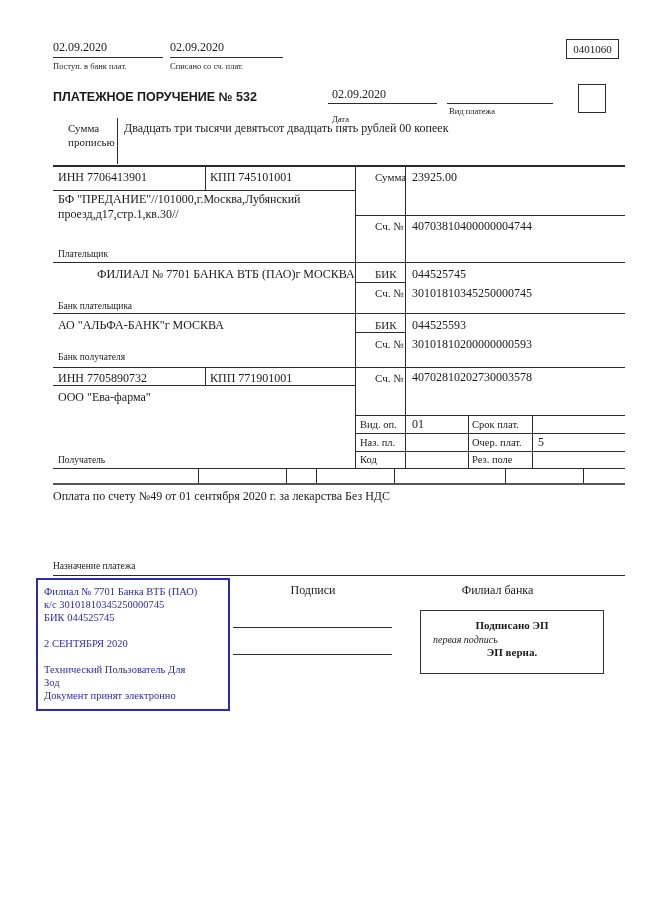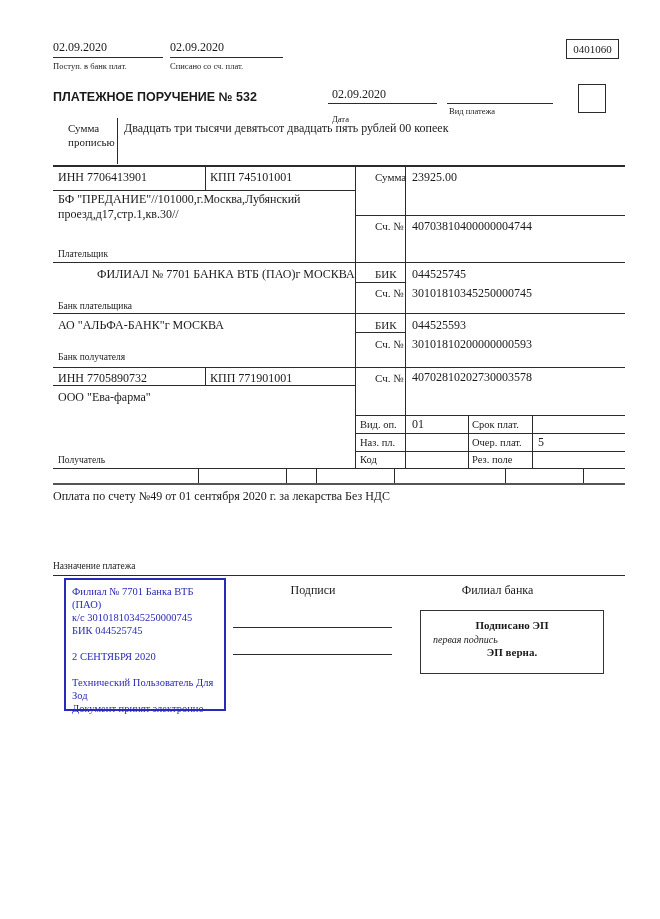--- a/index.html
+++ b/index.html
@@ -128,21 +128,21 @@
   <div class="txt" style="left:53px;top:489px;">Оплата по счету №49 от 01 сентября 2020 г. за лекарства Без НДС</div>
   <div class="seclbl" style="left:53px;top:561px;">Назначение платежа</div>
   <div class="hl" style="left:53px;top:575px;width:572px;height:1px;"></div>
 
   <div class="txt center" style="left:233px;top:583px;width:160px;">Подписи</div>
   <div class="txt center" style="left:405px;top:583px;width:185px;">Филиал банка</div>
 
   <div class="hl" style="left:233px;top:627px;width:159px;height:1px;"></div>
   <div class="hl" style="left:233px;top:654px;width:159px;height:1px;"></div>
 
-  <div class="stamp" style="left:64px;top:578px;width:162px;height:133px;">
+  <div class="stamp" style="left:36px;top:578px;width:194px;height:133px;">
     <div>Филиал № 7701 Банка ВТБ (ПАО)</div>
     <div>к/с 30101810345250000745</div>
     <div>БИК 044525745</div>
     <div class="gap"></div>
     <div>2 СЕНТЯБРЯ 2020</div>
     <div class="gap"></div>
     <div>Технический Пользователь Для</div>
     <div>Зод</div>
     <div>Документ принят электронно</div>
   </div>

